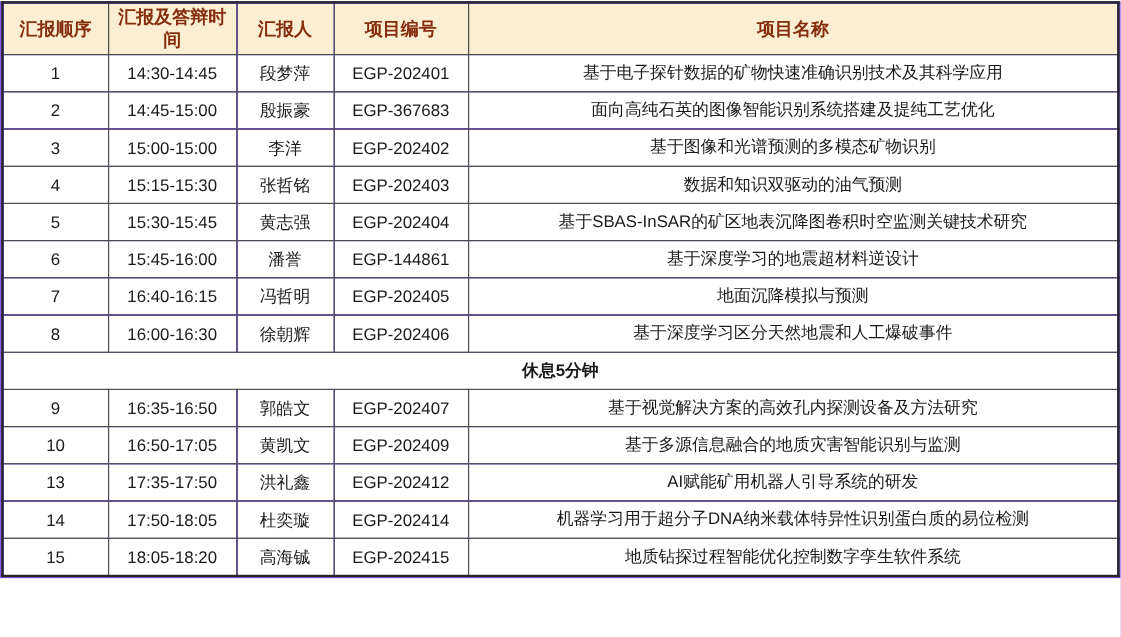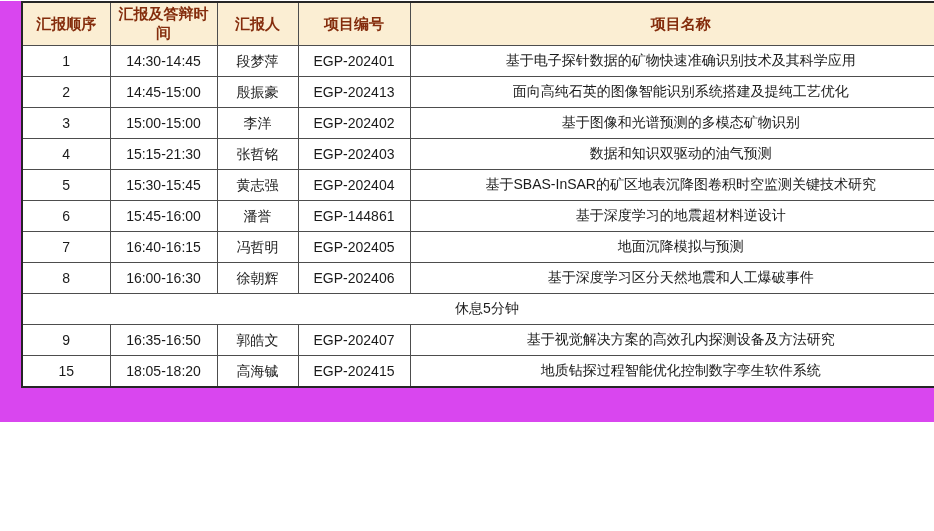--- a/index.html
+++ b/index.html
@@ -3,24 +3,23 @@
 <meta charset="utf-8">
 <style>
   html, body {
     margin: 0;
     padding: 0;
     background: #ffffff;
     font-family: "Liberation Sans", "DejaVu Sans", sans-serif;
   }
   .page {
     width: 934px;
-    height: 421px;
+    height: 481px;
     box-sizing: border-box;
-    background: #d946ef;
-    padding-left: 20px;
+    background: #8b5cf6;
   }
   table.schedule {
     width: 932px;
     border-collapse: collapse;
     table-layout: fixed;
     margin: 1px;
   }
   table.schedule col.c-order { width: 88px; }
   table.schedule col.c-time  { width: 107px; }
   table.schedule col.c-rep   { width: 81px; }
@@ -53,21 +52,21 @@
   }
   td.cell-name {
     text-align: left;
     padding-left: 5px;
   }
   td.cell-reporter {
     white-space: pre-line;
     line-height: 1.35;
   }
   td.break-cell {
-    font-weight: normal;
+    font-weight: bold;
     font-size: 14.5px;
     color: #000000;
   }
 </style>
 </head>
 <body>
 
 <div class="page">
   <table class="schedule">
     <colgroup>
@@ -91,33 +90,33 @@
           <td class="cell-order">1</td>
           <td class="cell-time">14:30-14:45</td>
           <td class="cell-reporter">段梦萍</td>
           <td class="cell-id">EGP-202401</td>
           <td class="cell-name">基于电子探针数据的矿物快速准确识别技术及其科学应用</td>
         </tr>
         <tr>
           <td class="cell-order">2</td>
           <td class="cell-time">14:45-15:00</td>
           <td class="cell-reporter">殷振豪</td>
-          <td class="cell-id">EGP-202413</td>
+          <td class="cell-id">EGP-367683</td>
           <td class="cell-name">面向高纯石英的图像智能识别系统搭建及提纯工艺优化</td>
         </tr>
         <tr>
           <td class="cell-order">3</td>
           <td class="cell-time">15:00-15:00</td>
           <td class="cell-reporter">李洋</td>
           <td class="cell-id">EGP-202402</td>
           <td class="cell-name">基于图像和光谱预测的多模态矿物识别</td>
         </tr>
         <tr>
           <td class="cell-order">4</td>
-          <td class="cell-time">15:15-21:30</td>
+          <td class="cell-time">15:15-15:30</td>
           <td class="cell-reporter">张哲铭</td>
           <td class="cell-id">EGP-202403</td>
           <td class="cell-name">数据和知识双驱动的油气预测</td>
         </tr>
         <tr>
           <td class="cell-order">5</td>
           <td class="cell-time">15:30-15:45</td>
           <td class="cell-reporter">黄志强</td>
           <td class="cell-id">EGP-202404</td>
           <td class="cell-name">基于SBAS-InSAR的矿区地表沉降图卷积时空监测关键技术研究</td>
@@ -147,20 +146,41 @@
           <td class="break-cell" colspan="5">休息5分钟</td>
         </tr>
         <tr>
           <td class="cell-order">9</td>
           <td class="cell-time">16:35-16:50</td>
           <td class="cell-reporter">郭皓文</td>
           <td class="cell-id">EGP-202407</td>
           <td class="cell-name">基于视觉解决方案的高效孔内探测设备及方法研究</td>
         </tr>
         <tr>
+          <td class="cell-order">10</td>
+          <td class="cell-time">16:50-17:05</td>
+          <td class="cell-reporter">黄凯文</td>
+          <td class="cell-id">EGP-202409</td>
+          <td class="cell-name">基于多源信息融合的地质灾害智能识别与监测</td>
+        </tr>
+        <tr>
+          <td class="cell-order">13</td>
+          <td class="cell-time">17:35-17:50</td>
+          <td class="cell-reporter">洪礼鑫</td>
+          <td class="cell-id">EGP-202412</td>
+          <td class="cell-name">AI赋能矿用机器人引导系统的研发</td>
+        </tr>
+        <tr>
+          <td class="cell-order">14</td>
+          <td class="cell-time">17:50-18:05</td>
+          <td class="cell-reporter">杜奕璇</td>
+          <td class="cell-id">EGP-202414</td>
+          <td class="cell-name">机器学习用于超分子DNA纳米载体特异性识别蛋白质的易位检测</td>
+        </tr>
+        <tr>
           <td class="cell-order">15</td>
           <td class="cell-time">18:05-18:20</td>
           <td class="cell-reporter">高海铖</td>
           <td class="cell-id">EGP-202415</td>
           <td class="cell-name">地质钻探过程智能优化控制数字孪生软件系统</td>
         </tr>
       </tbody>
   </table>
 </div>
 

